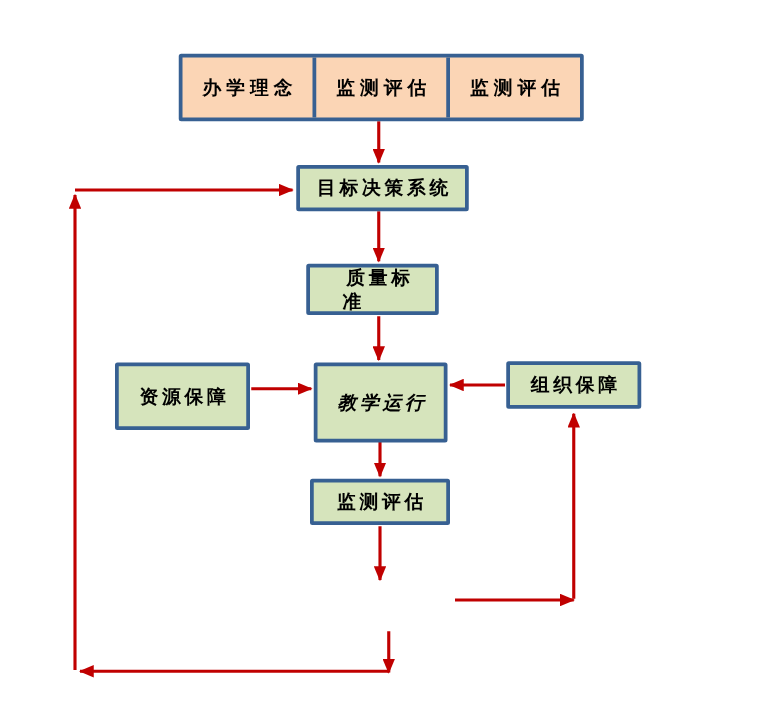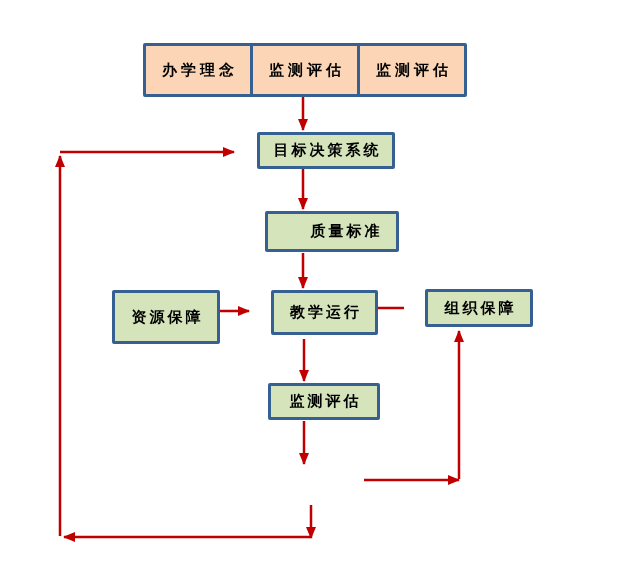--- a/index.html
+++ b/index.html
@@ -41,41 +41,40 @@
     font-weight: bold;
     font-size: 15px;
     letter-spacing: 3px;
   }
   .node {
     background: var(--node-fill);
     display: flex;
     align-items: center;
     justify-content: center;
     text-indent: 3px;
-    margin-left: 20px;
   }
   .top-row {
     background: var(--top-row-fill);
     display: flex;
     left: 143px; top: 43px; width: 324px; height: 54px;
   }
   .top-cell {
     flex: 1 1 0;
     display: flex;
     align-items: center;
     justify-content: center;
     letter-spacing: 4px;
     text-indent: 4px;
   }
   .top-cell + .top-cell { border-left: 3px solid var(--border); }
   
   .n-decision     { left: 237px; top: 132px; width: 138px; height: 37px; }
-  .n-standard     { left: 245px; top: 211px; width: 134px; height: 41px; padding-left: 26px; }
+  .n-standard     { left: 245px; top: 211px; width: 106px; height: 41px; padding-left: 26px; }
   .n-resource     { left:  92px; top: 290px; width: 108px; height: 54px; }
-  .n-teaching     { left: 251px; top: 290px; width: 107px; height: 45px; }
+  .n-teaching     { left: 251px; top: 290px; width: 107px; height: 64px; font-style: italic; }
   .n-organization { left: 405px; top: 289px; width: 108px; height: 38px; }
   .n-monitoring   { left: 248px; top: 383px; width: 112px; height: 37px; }
   .n-feedback     { left: 257px; top: 467px; width: 106px; height: 37px; }
 </style>
 </head>
 <body>
 
 <div class="canvas">
 
   <svg class="arrows" viewBox="0 0 623 577" xmlns="http://www.w3.org/2000/svg">

